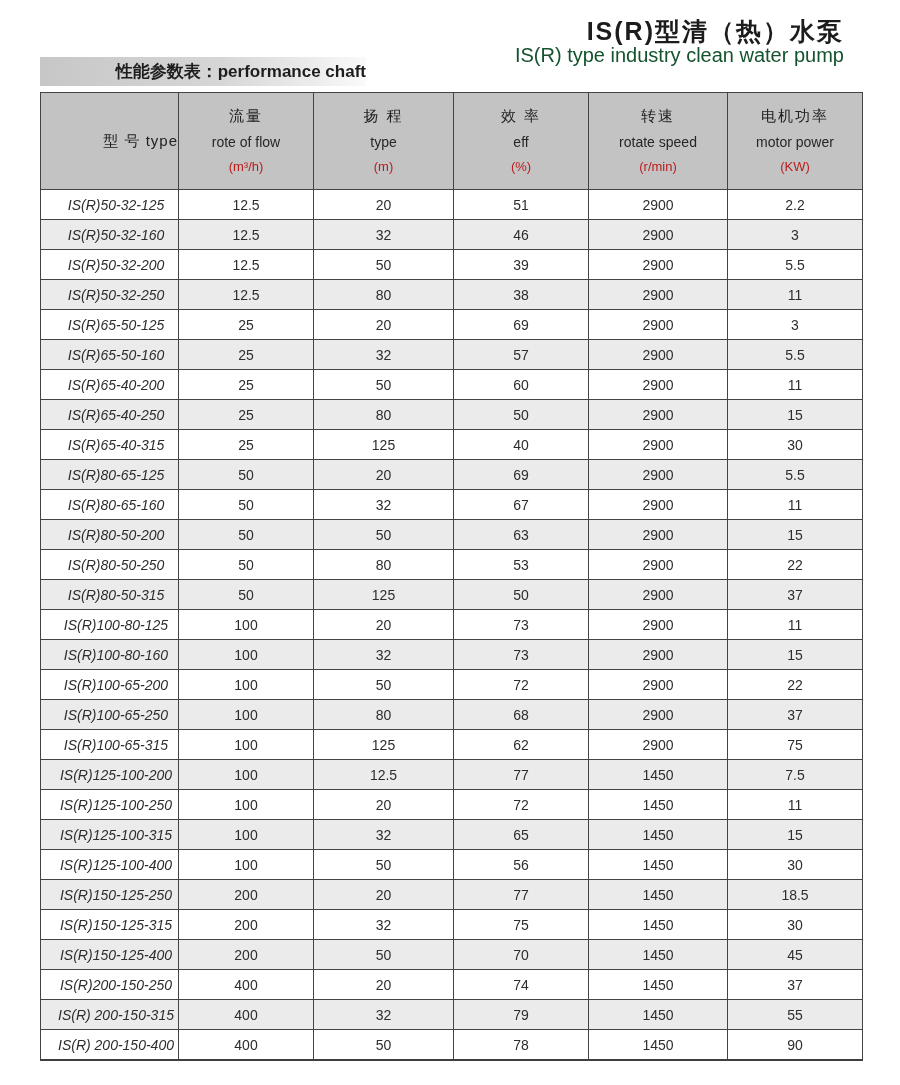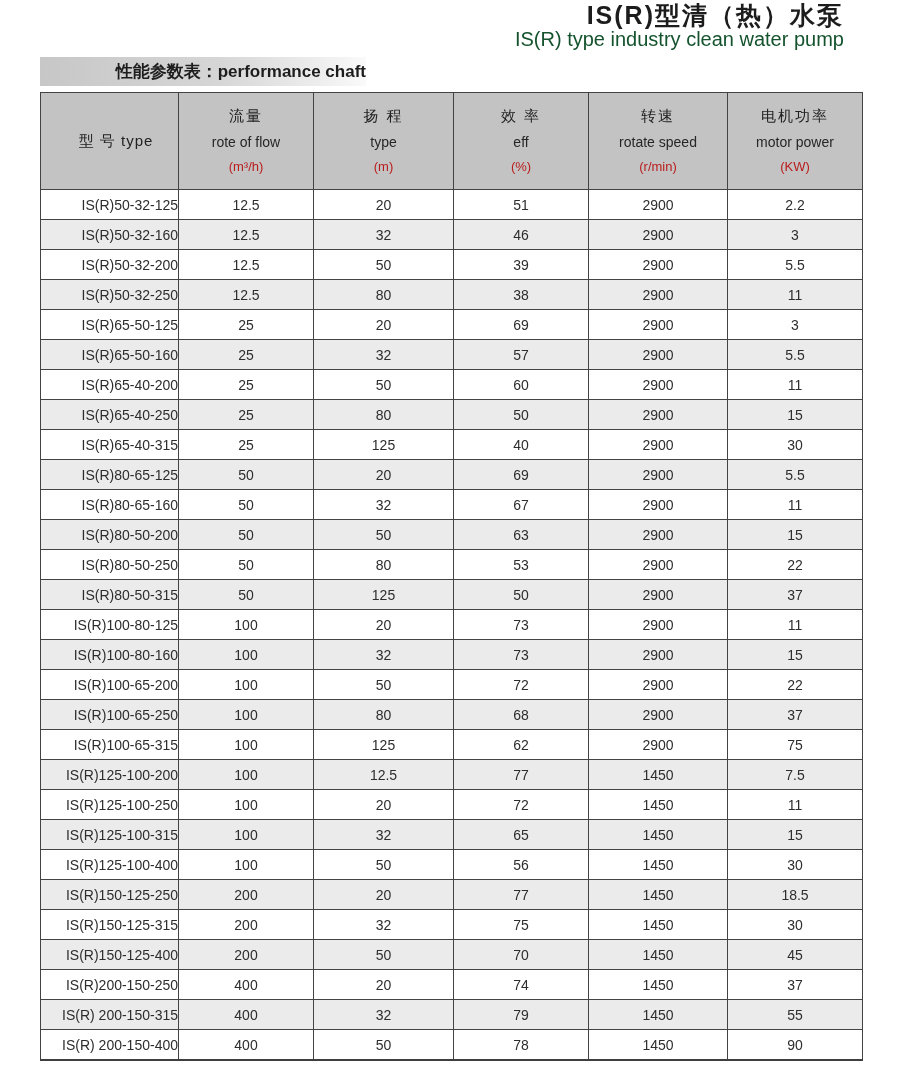--- a/index.html
+++ b/index.html
@@ -14,21 +14,21 @@
   }
   .page {
     position: relative;
     width: 900px;
     height: 1085px;
     overflow: hidden;
   }
   
   .titles {
     position: absolute;
-    top: 0;
+    top: 16px;
     right: 56px;
     text-align: right;
   }
   .title-zh {
     font-size: 25px;
     font-weight: bold;
     color: #1c1c1c;
     letter-spacing: 2px;
     line-height: 30px;
   }
@@ -72,21 +72,21 @@
   }
   thead th {
     background: #c3c3c3;
     height: 96px;
     font-weight: normal;
     vertical-align: middle;
     padding: 0;
     margin-left: 8px;
   }
   th.model-h {
-    text-align: center;
+    text-align: right;
     padding-left: 13px;
     font-size: 15px;
     color: #222222;
     letter-spacing: 1px;
   }
   .h-zh {
     font-size: 15px;
     color: #222222;
     letter-spacing: 2px;
     line-height: 26px;
@@ -102,22 +102,23 @@
     line-height: 24px;
   }
   tbody td {
     height: 29px;
     text-align: center;
     font-size: 14px;
     color: #2d2d2d;
     padding: 0;
   }
   tbody td.model {
-    text-align: right;
+    text-align: center;
     padding-left: 13px;
+    font-style: italic;
   }
   tbody tr:nth-child(even) td {
     background: #ebebeb;
   }
   tbody tr:nth-child(odd) td {
     background: #ffffff;
   }
 </style>
 </head>
 <body>

